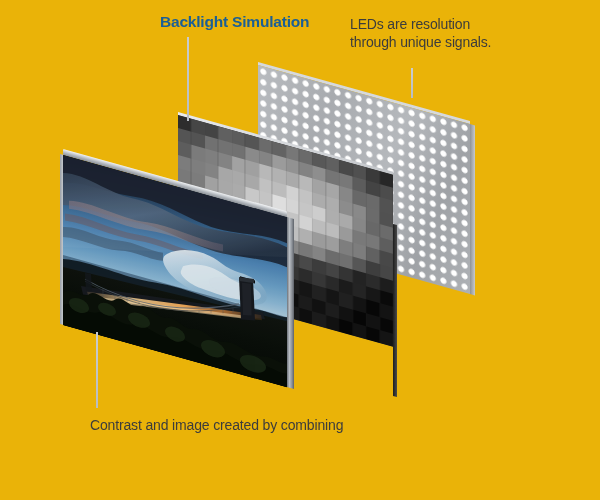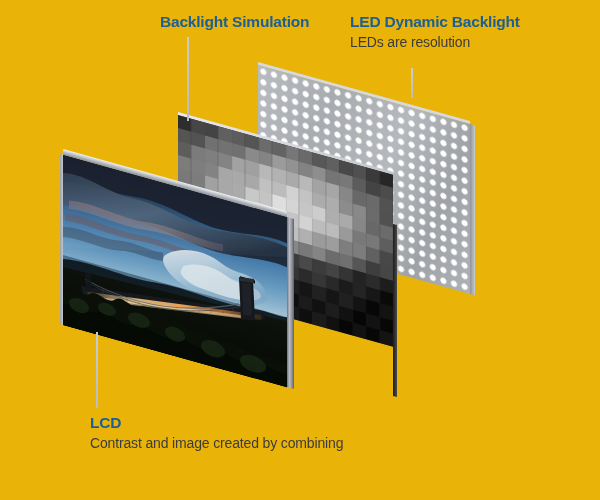--- a/index.html
+++ b/index.html
@@ -531,26 +531,25 @@
 
   <div id="leader-backlight" class="leader"></div>
   <div id="leader-led" class="leader"></div>
   <div id="leader-lcd" class="leader"></div>
 
   <div id="callout-backlight" class="callout">
     <div class="callout-title">Backlight Simulation</div>
   </div>
 
   <div id="callout-led" class="callout">
-    <div class="callout-title">LED Dynamic Backlight</div>
     <div class="callout-body">
       <div>LEDs are resolution</div>
+      <div>through unique signals.</div>
     </div>
   </div>
 
   <div id="callout-lcd" class="callout">
-    <div class="callout-title">LCD</div>
     <div class="callout-body">
       <div>Contrast and image created by combining</div>
     </div>
   </div>
 
 </div>
 
 </body></html>

